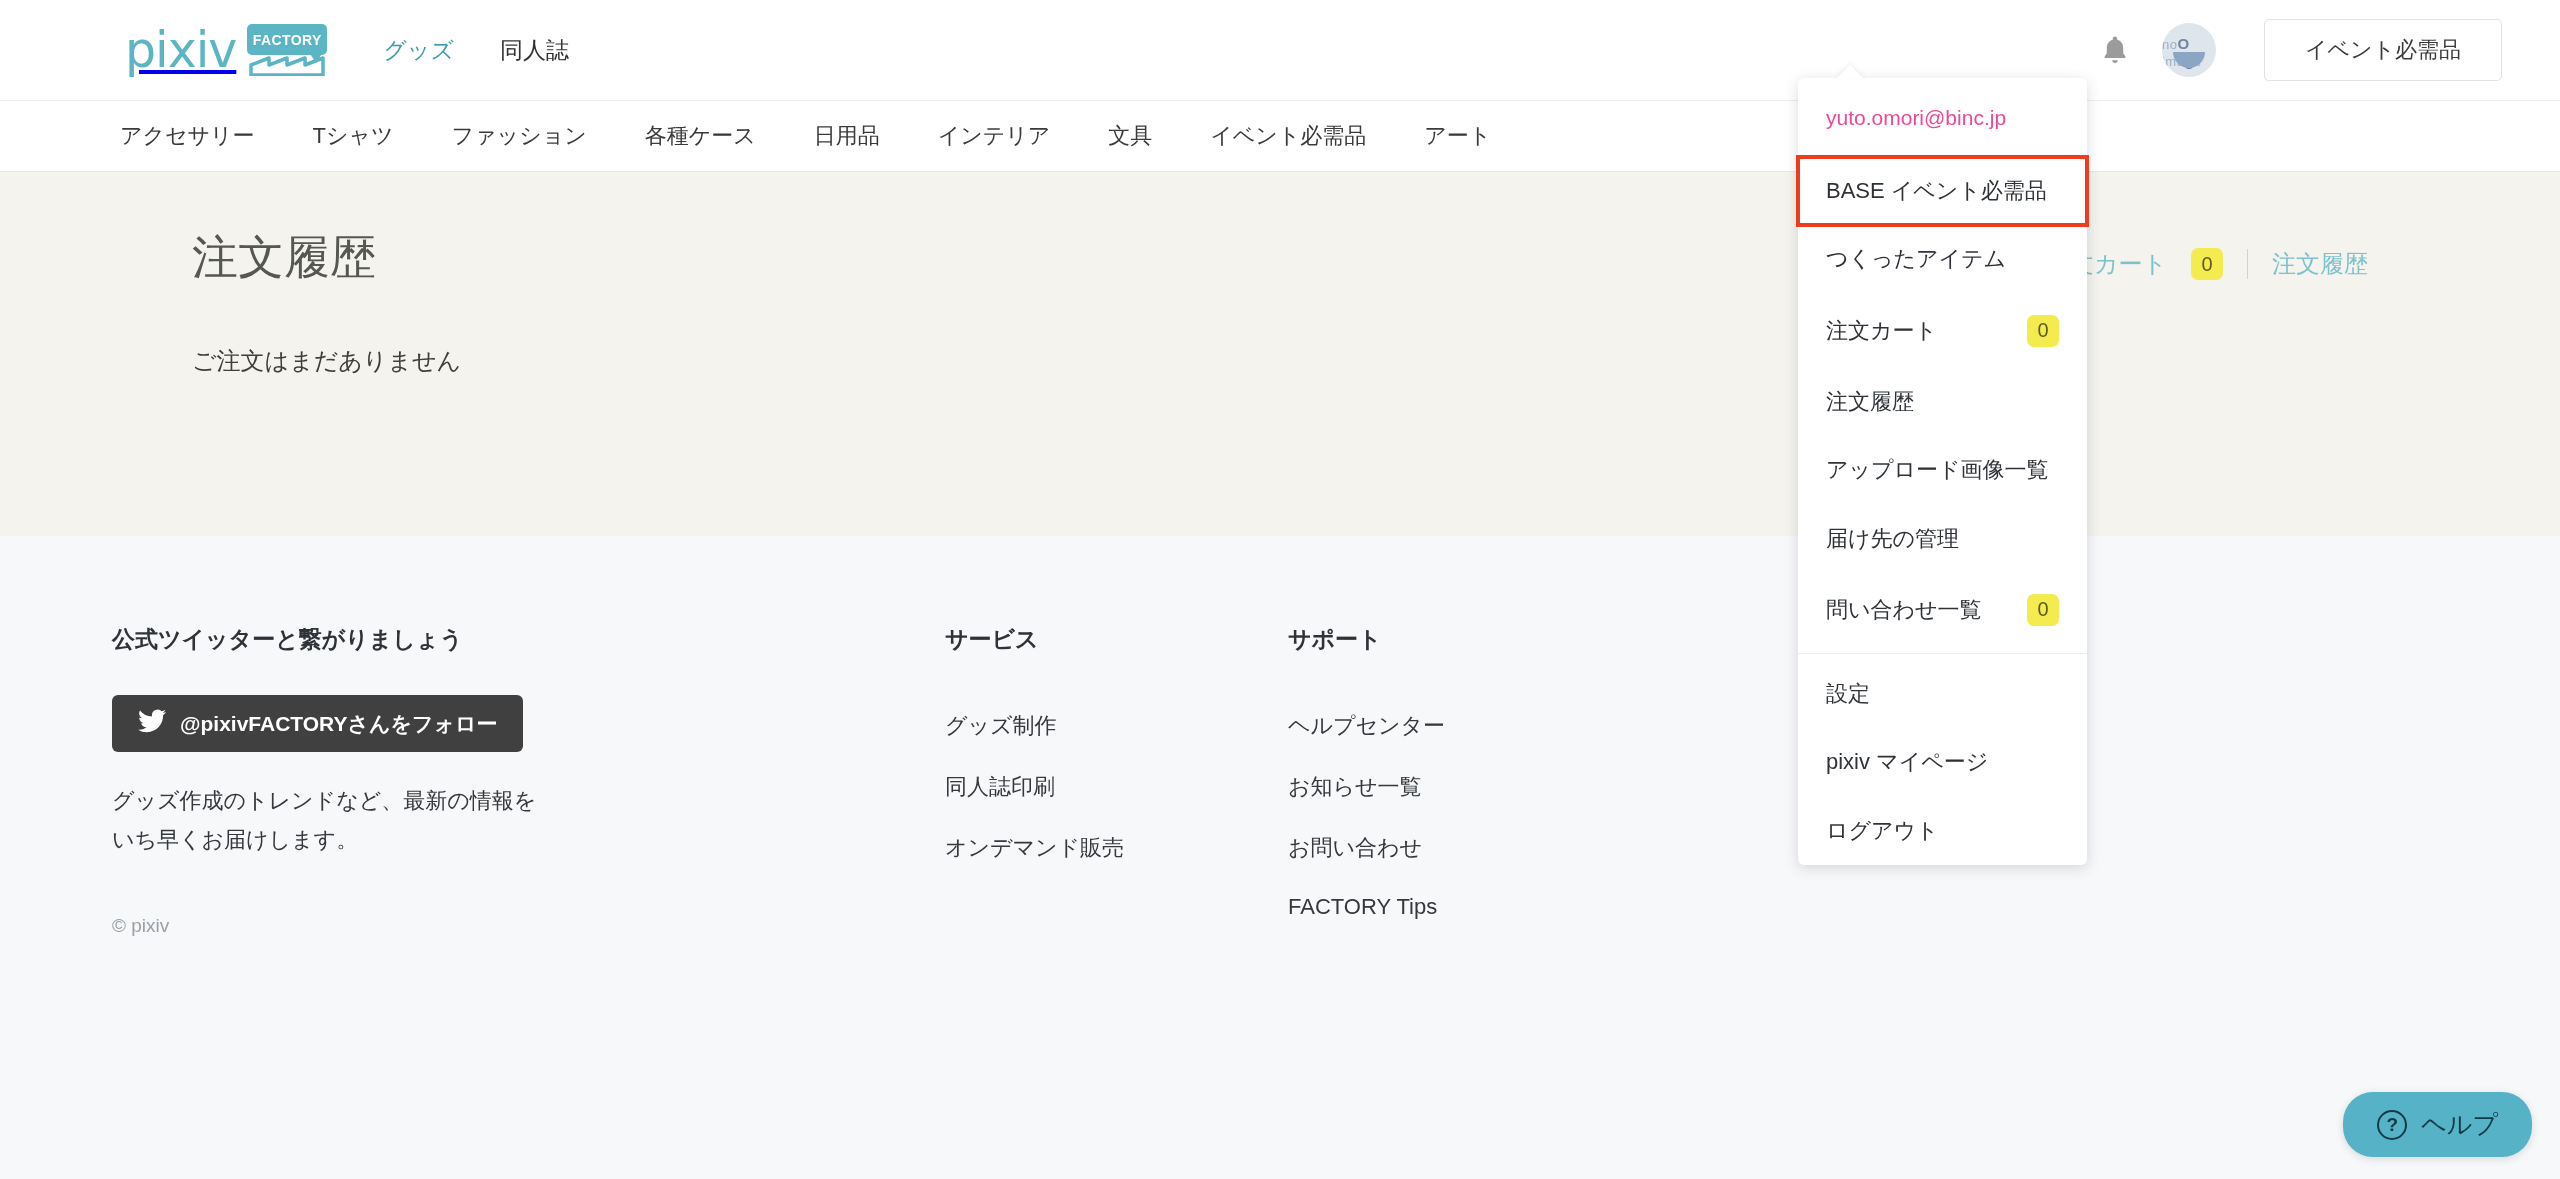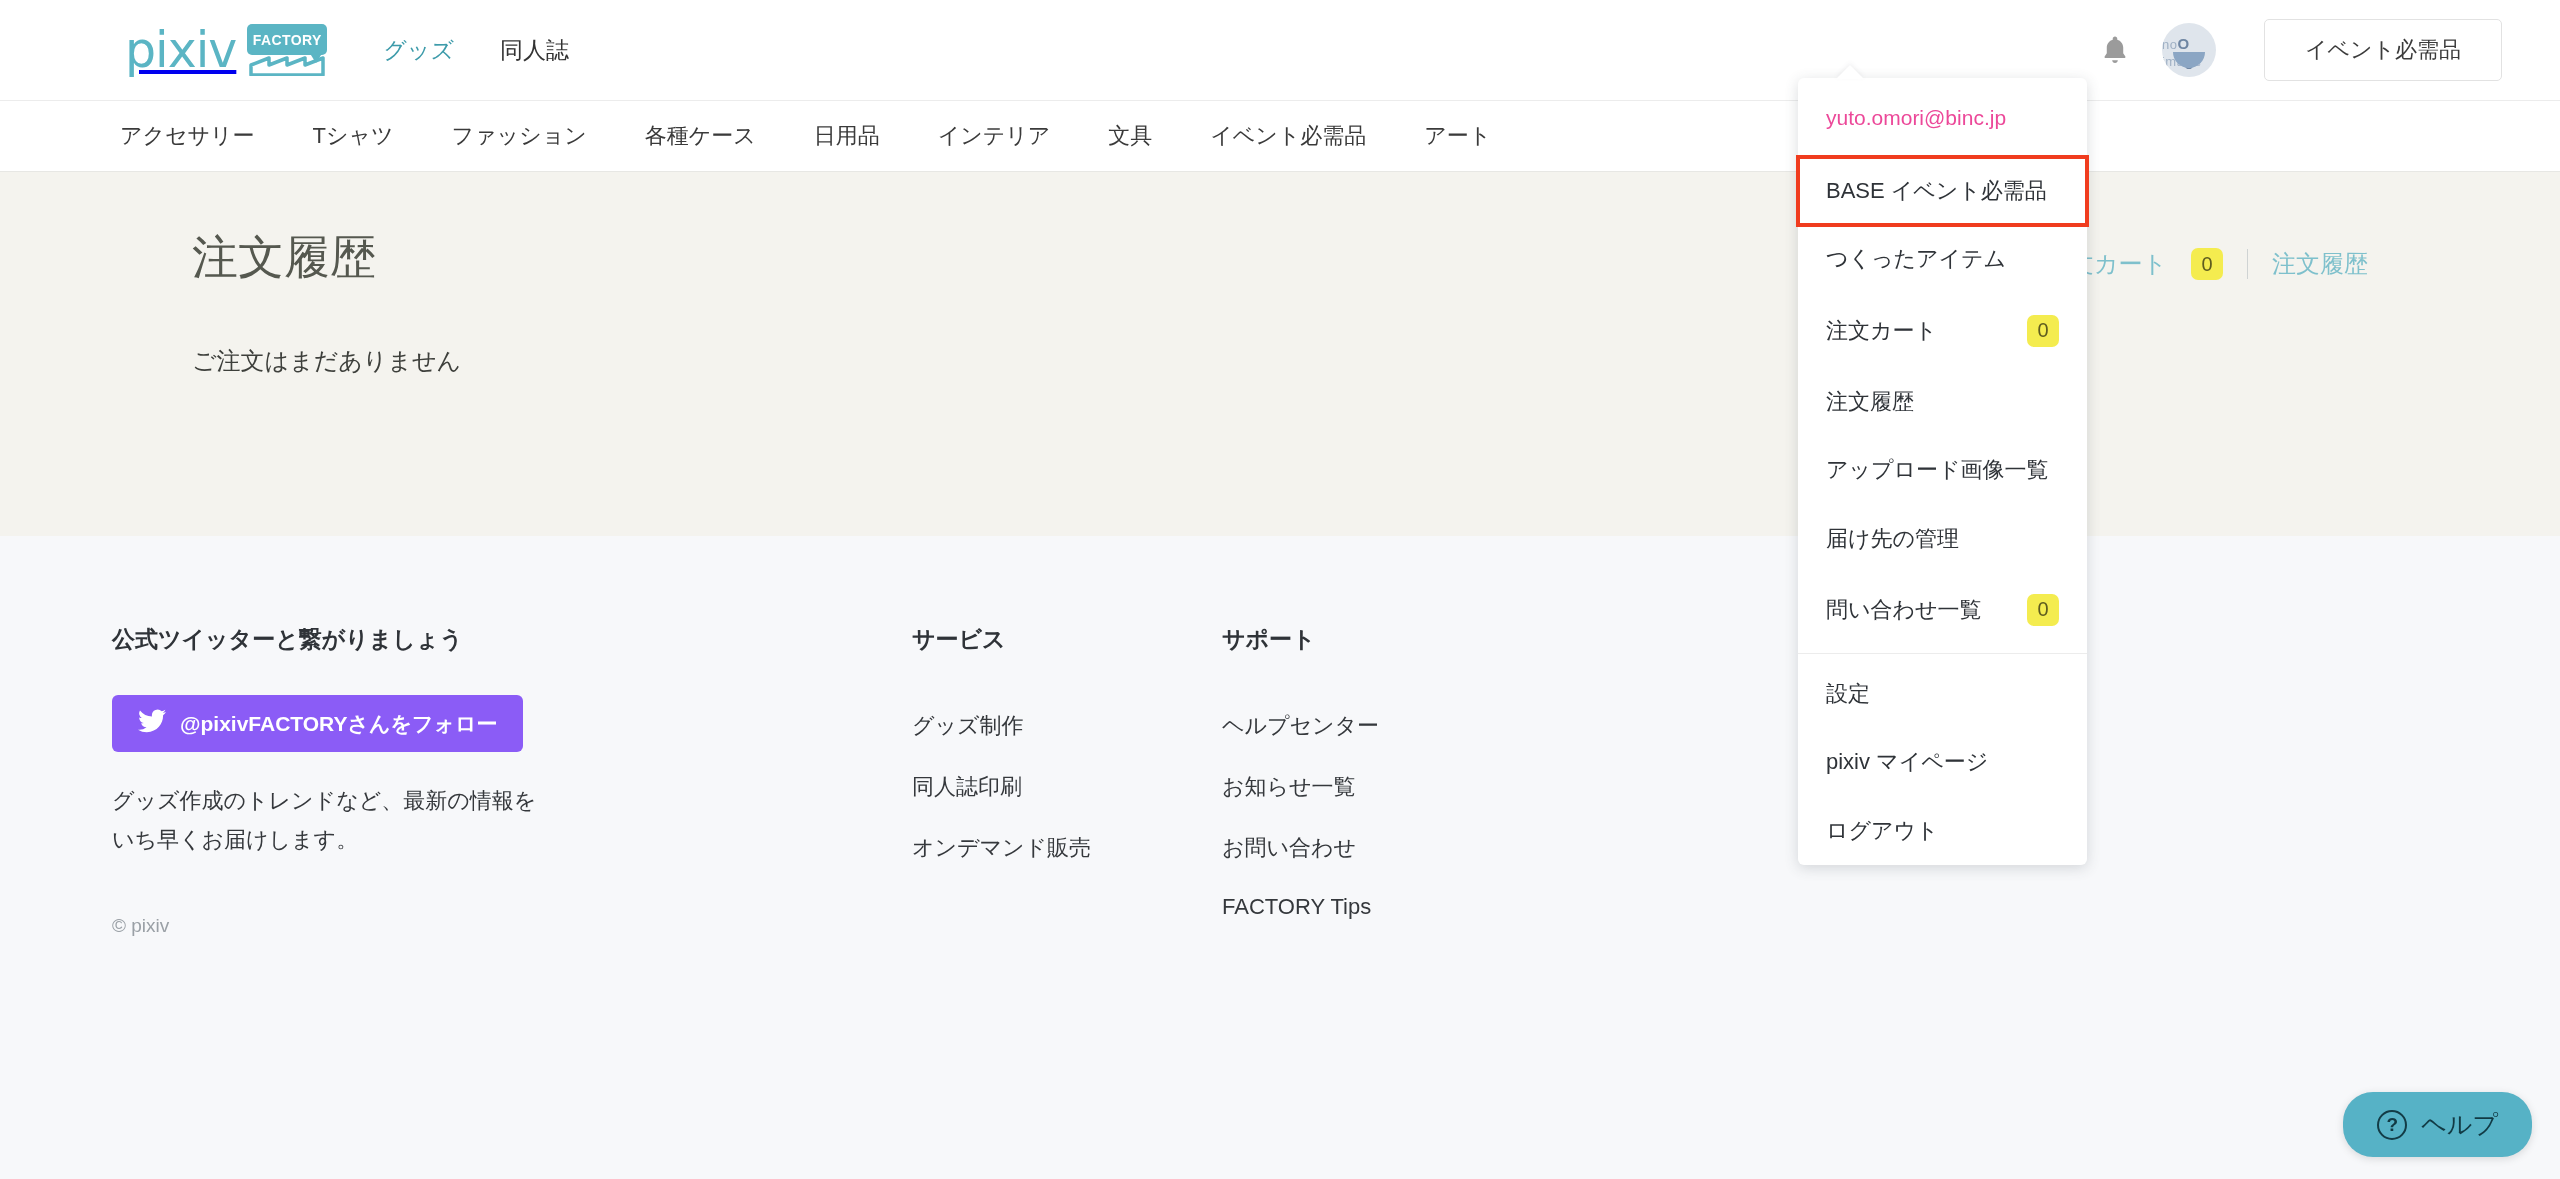--- a/index.html
+++ b/index.html
@@ -104,26 +104,27 @@
     font-size: 20px; color: #5e5c1f; font-weight: 400;
     vertical-align: middle;
   }
   .divider-v { width: 1px; height: 30px; background: #cfd3d3; }
 
   
   .footer {
     background: #F7F8FA; height: 643px; position: relative; z-index: 1;
     padding: 88px 112px 0 112px;
     display: flex;
+    gap: 33px;
   }
   .f-col-tw { width: 800px; }
   .f-head { font-size: 23px; font-weight: 700; color: #2f3338; margin-bottom: 40px; }
   .tw-btn {
     display: inline-flex; align-items: center; gap: 14px;
-    background: #8b5cf6; border-radius: 6px; padding: 14px 26px;
+    background: #404040; border-radius: 6px; padding: 14px 26px;
     color: #fff; font-size: 21px; font-weight: 700; text-decoration: none;
   }
   .tw-text { margin-top: 30px; font-size: 22px; color: #35383c; line-height: 1.75; }
   .copyright { margin-top: 56px; font-size: 19px; color: #9aa0a6; }
 
   .f-col { width: 310px; }
   .f-col.support { width: 360px; }
   .f-col ul { list-style: none; margin-top: 56px; }
   .f-col li { margin-bottom: 31px; }
   .f-col li a { font-size: 22px; color: #35383c; text-decoration: none; white-space: nowrap; }

